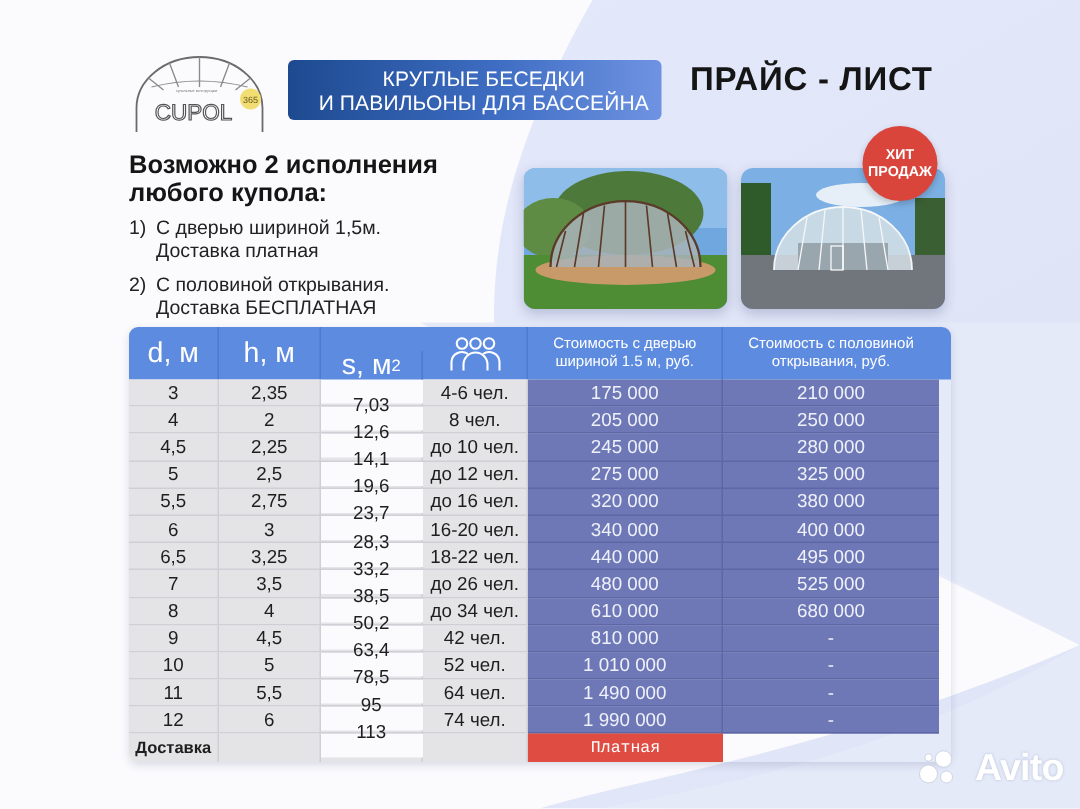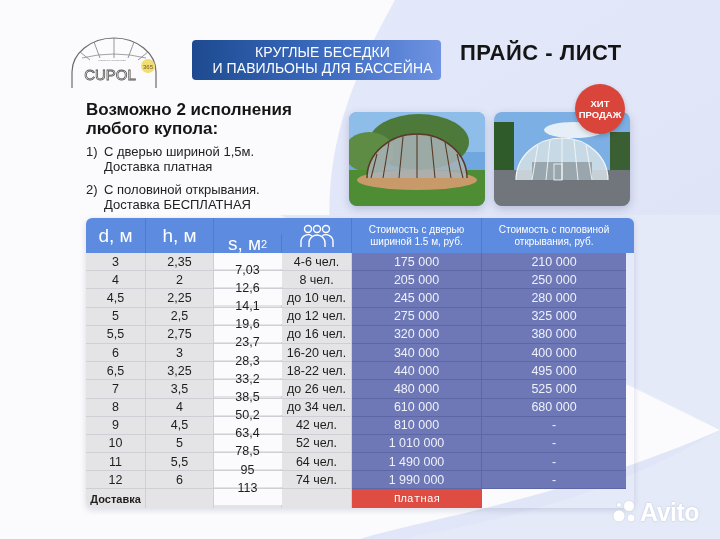--- a/index.html
+++ b/index.html
@@ -8,21 +8,21 @@
     position: relative;
     font-family: "Liberation Sans", "DejaVu Sans", sans-serif;
     background: #fbfbfd;
     color: #1b1b1b;
   }
   .bg-shape {
     position: absolute; left: 0; top: 0; width: 720px; height: 539px;
     pointer-events: none;
   }
   .logo {
-    position: absolute; left: 68px; top: 36px; width: 92px; height: 54px;
+    position: absolute; left: 87px; top: 36px; width: 92px; height: 54px;
   }
   .title-box {
     position: absolute; left: 192px; top: 40px; width: 249px; height: 40px;
     border-radius: 4px;
     background: linear-gradient(90deg, #1d4a8f 0%, #3d6cc2 55%, #6f93e2 100%);
     color: #fff; text-align: center;
     font-size: 14px; line-height: 16px; padding-top: 4px;
     letter-spacing: 0.1px;
   }
   .title-box span { display: block; padding-left: 12px; }
@@ -78,21 +78,21 @@
   .hdr .small span { display: block; }
   .del { height: 19px; }
   .del .c { border-bottom: none; }
   .del .lbl { font-size: 11px; font-weight: bold; }
   .del .paid { background: #de4c42; color: #fff; border-right: none; border-bottom: none; font-size: 11px; font-family: Liberation Mono, monospace; }
   .del .free { background: #6cb84f; color: #fff; border-bottom: none; font-size: 11px; margin-top: 47px; }
   .avito {
     position: absolute; left: 612px; top: 494px; width: 100px; height: 36px;
     display: flex; align-items: center;
   }
-  .avito .word { font-size: 25px; color: #fff; font-weight: bold; letter-spacing: -0.5px; margin-left: 2px;
+  .avito .word { font-size: 25px; color: #fff; font-weight: bold; letter-spacing: -0.5px; margin-left: 12px;
     text-shadow: 0 0 2px rgba(150,160,190,0.6); }
 </style>
 </head>
 <body>
 
 <svg class="bg-shape" viewBox="0 0 720 539" preserveAspectRatio="none">
   <defs>
     <linearGradient id="bgG" x1="0" y1="0" x2="1" y2="1">
       <stop offset="0" stop-color="#e4e8fb"></stop>
       <stop offset="1" stop-color="#dfe4f6"></stop>

